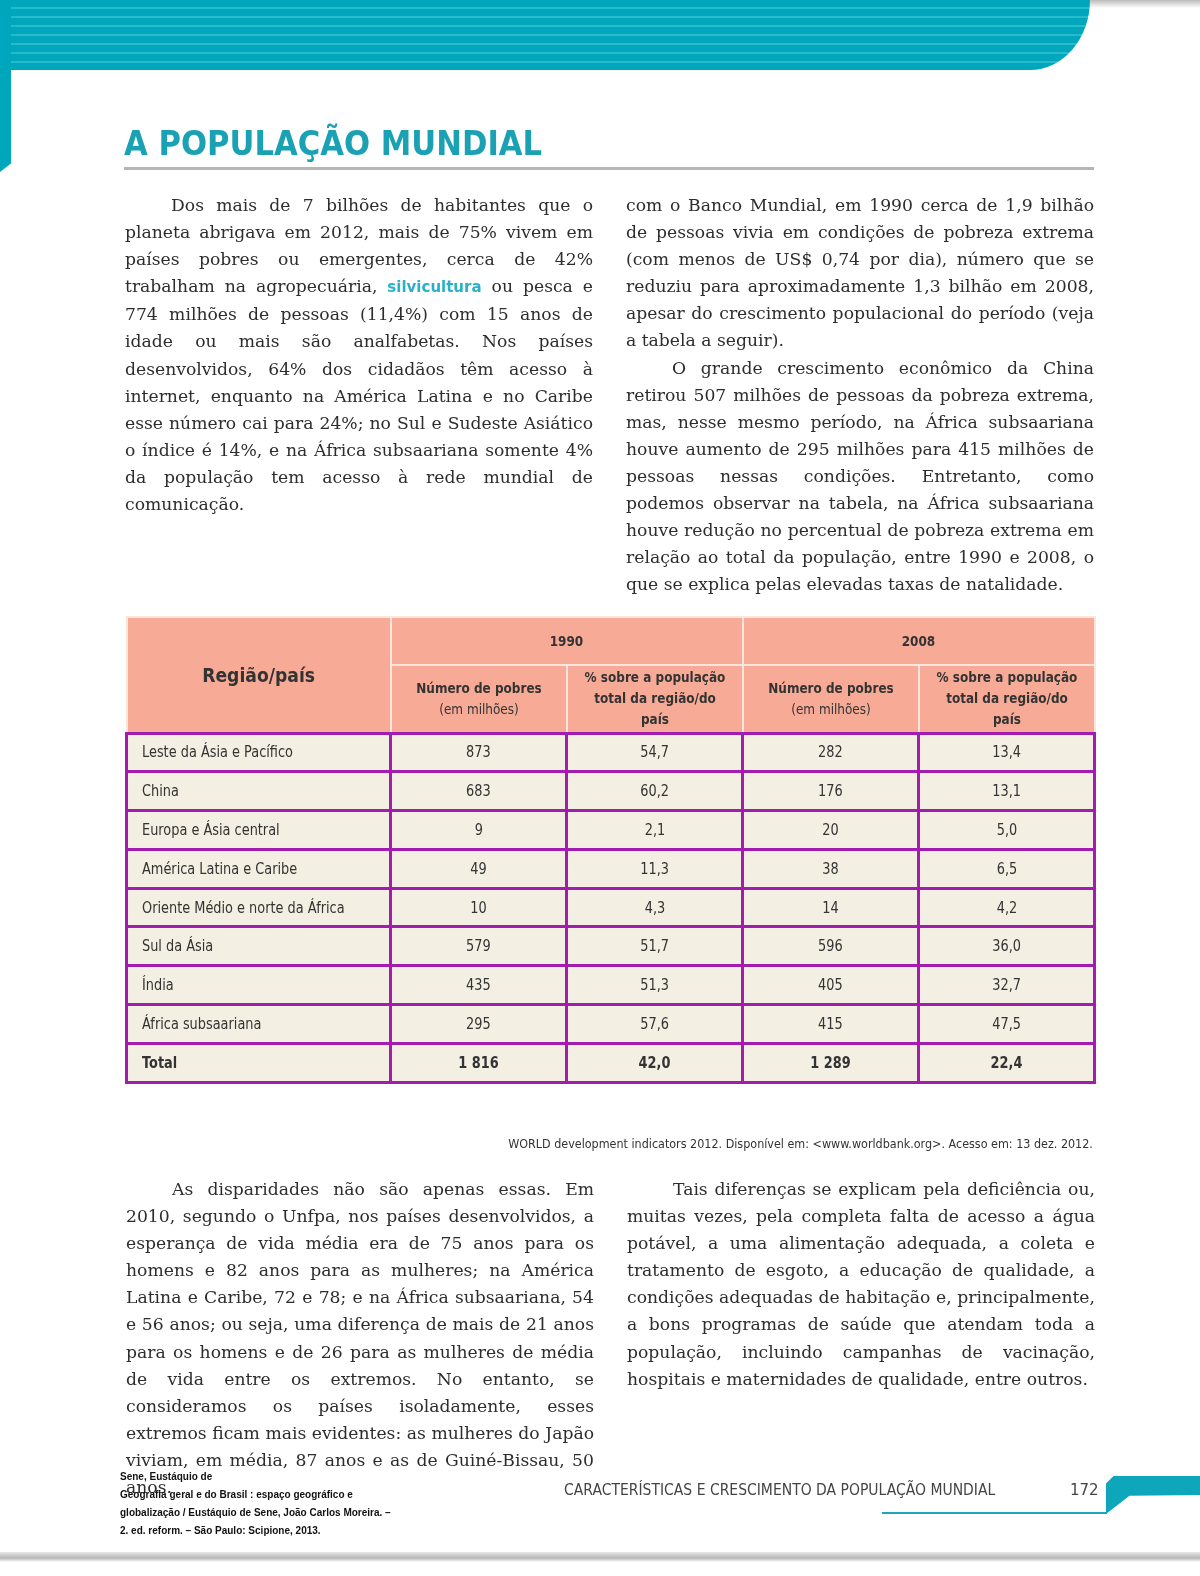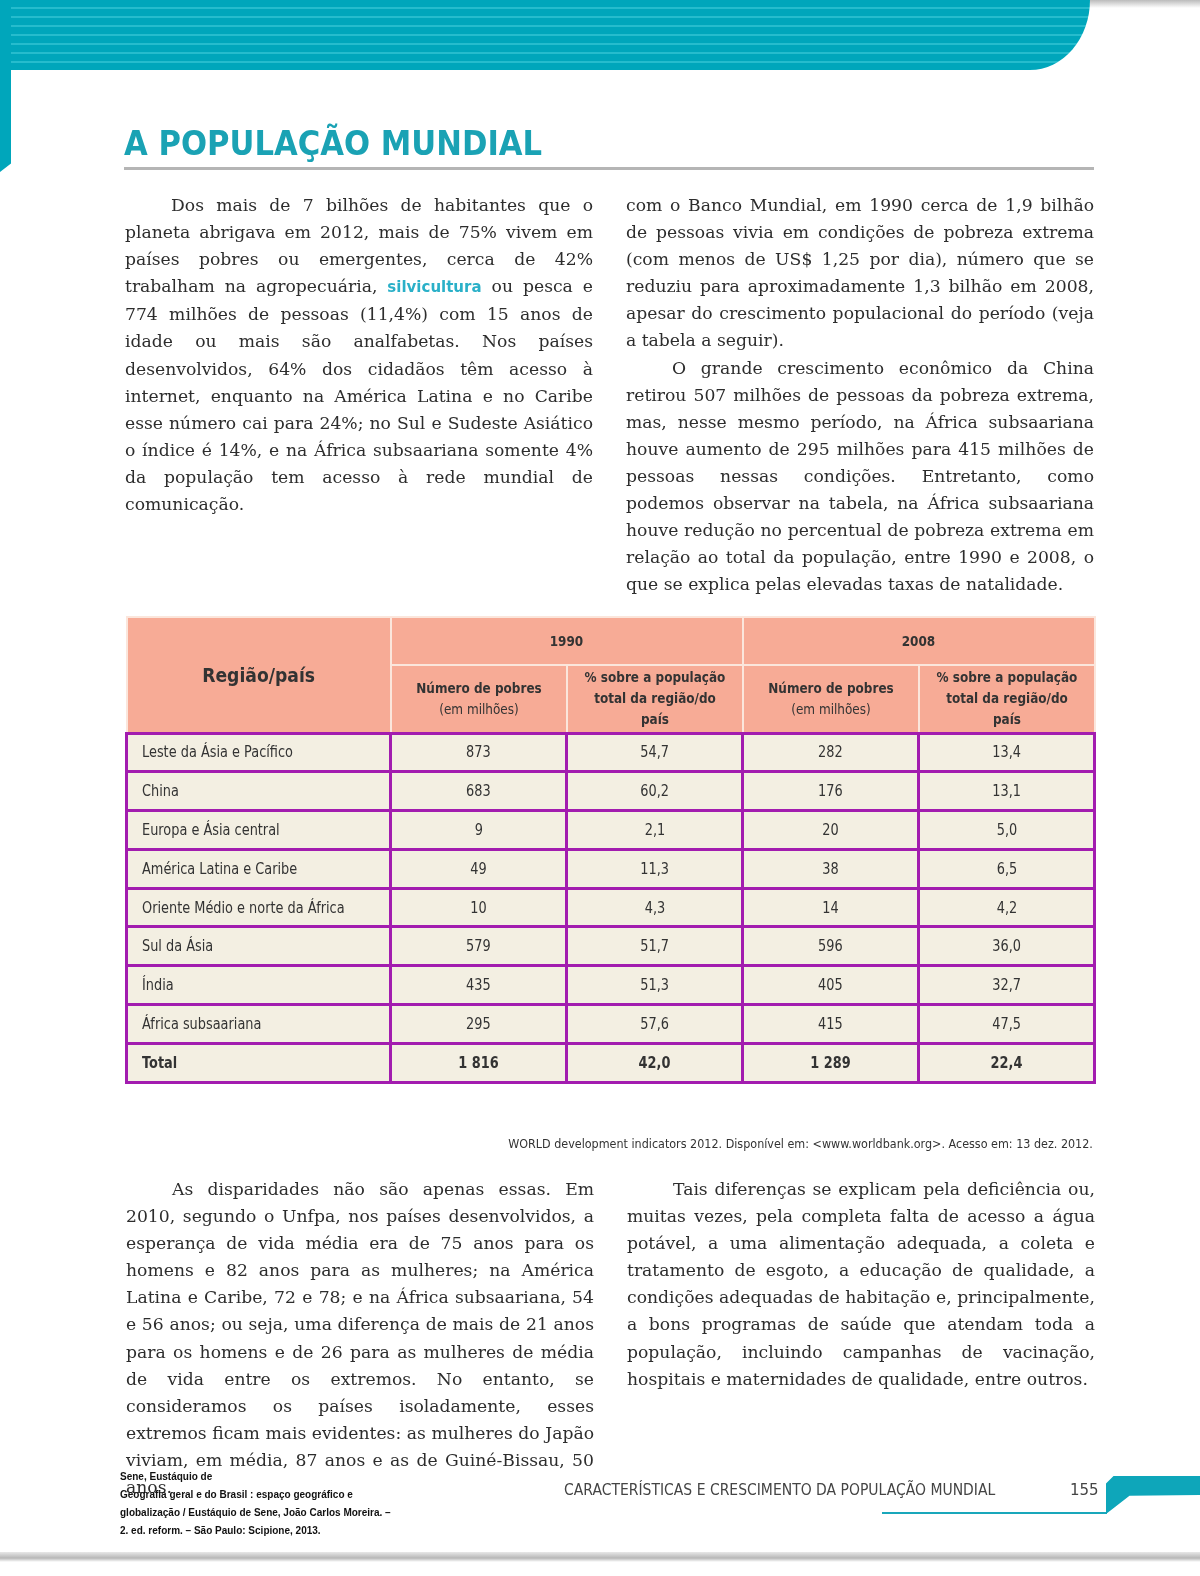--- a/index.html
+++ b/index.html
@@ -70,21 +70,21 @@
 <div class="left-strip"></div>
 
 <h1 class="page-title">A POPULAÇÃO MUNDIAL</h1>
 <div class="title-rule"></div>
 
 <div class="col" id="col1">
   <p><span>Dos mais de 7 bilhões de habitantes que o planeta abrigava em 2012, mais de 75% vivem em países pobres ou emergentes, cerca de 42% trabalham na agropecuária, </span><span class="hl">silvicultura</span><span> ou pesca e 774 milhões de pessoas (11,4%) com 15 anos de idade ou mais são analfabetas. Nos países desenvolvidos, 64% dos cidadãos têm acesso à internet, enquanto na América Latina e no Caribe esse número cai para 24%; no Sul e Sudeste Asiático o índice é 14%, e na África subsaariana somente 4% da população tem acesso à rede mundial de comunicação.</span></p>
 </div>
 
 <div class="col" id="col2">
-  <p class="noindent">com o Banco Mundial, em 1990 cerca de 1,9 bilhão de pessoas vivia em condições de pobreza extrema (com menos de US$ 1,25 por dia), número que se reduziu para aproximadamente 1,3 bilhão em 2008, apesar do crescimento populacional do período (veja a tabela a seguir).</p>
+  <p class="noindent">com o Banco Mundial, em 1990 cerca de 1,9 bilhão de pessoas vivia em condições de pobreza extrema (com menos de US$ 0,74 por dia), número que se reduziu para aproximadamente 1,3 bilhão em 2008, apesar do crescimento populacional do período (veja a tabela a seguir).</p>
   <p>O grande crescimento econômico da China retirou 507 milhões de pessoas da pobreza extrema, mas, nesse mesmo período, na África subsaariana houve aumento de 295 milhões para 415 milhões de pessoas nessas condições. Entretanto, como podemos observar na tabela, na África subsaariana houve redução no percentual de pobreza extrema em relação ao total da população, entre 1990 e 2008, o que se explica pelas elevadas taxas de natalidade.</p>
 </div>
 
 <div class="tbl-wrap">
   <table>
     <colgroup>
         <col style="width:264px">
         <col style="width:176px">
         <col style="width:176px">
         <col style="width:176px">
@@ -179,16 +179,16 @@
   <p>Tais diferenças se explicam pela deficiência ou, muitas vezes, pela completa falta de acesso a água potável, a uma alimentação adequada, a coleta e tratamento de esgoto, a educação de qualidade, a condições adequadas de habitação e, principalmente, a bons programas de saúde que atendam toda a população, incluindo campanhas de vacinação, hospitais e maternidades de qualidade, entre outros.</p>
 </div>
 
 <div class="citation">
   <div>Sene, Eustáquio de</div>
   <div>Geografia geral e do Brasil : espaço geográfico e</div>
   <div>globalização / Eustáquio de Sene, João Carlos Moreira. –</div>
   <div>2. ed. reform. – São Paulo: Scipione, 2013.</div>
 </div>
 <div class="footer-text">CARACTERÍSTICAS E CRESCIMENTO DA POPULAÇÃO MUNDIAL</div>
-<div class="page-number">155</div>
+<div class="page-number">172</div>
 <div class="footer-rule"></div>
 <div class="footer-tab"></div>
 <div class="bottom-shadow"></div>
 
 </body></html>

